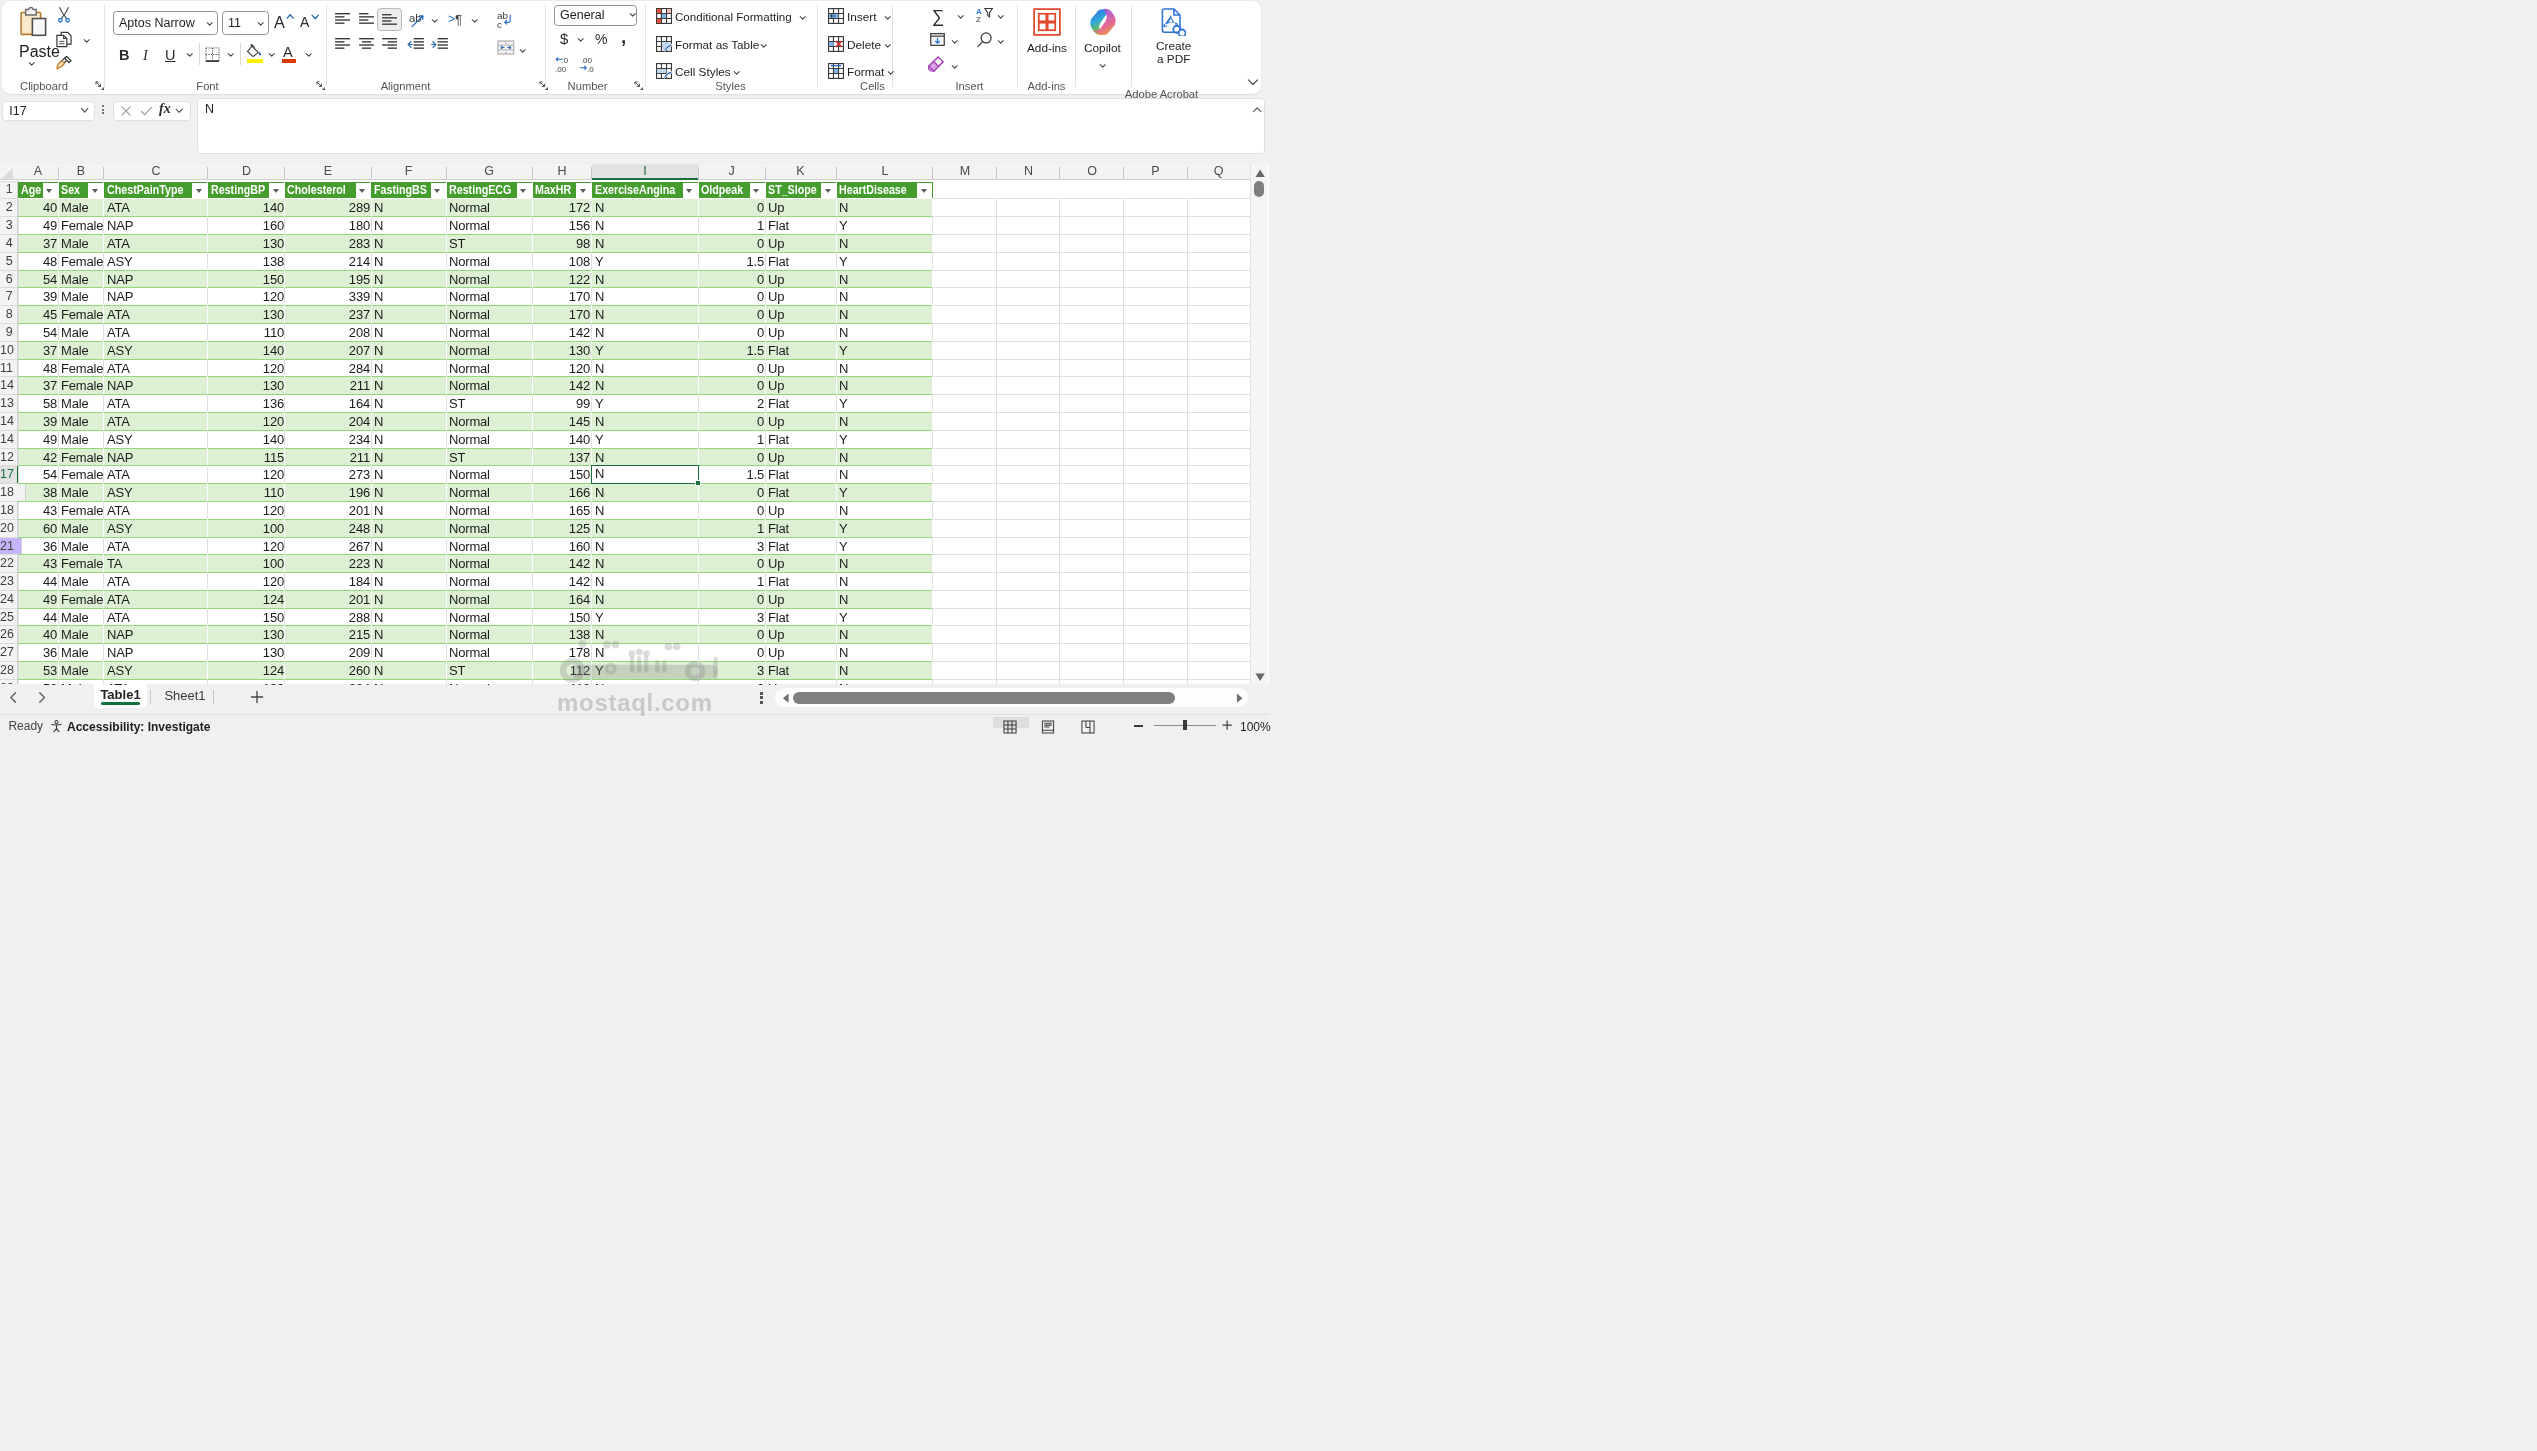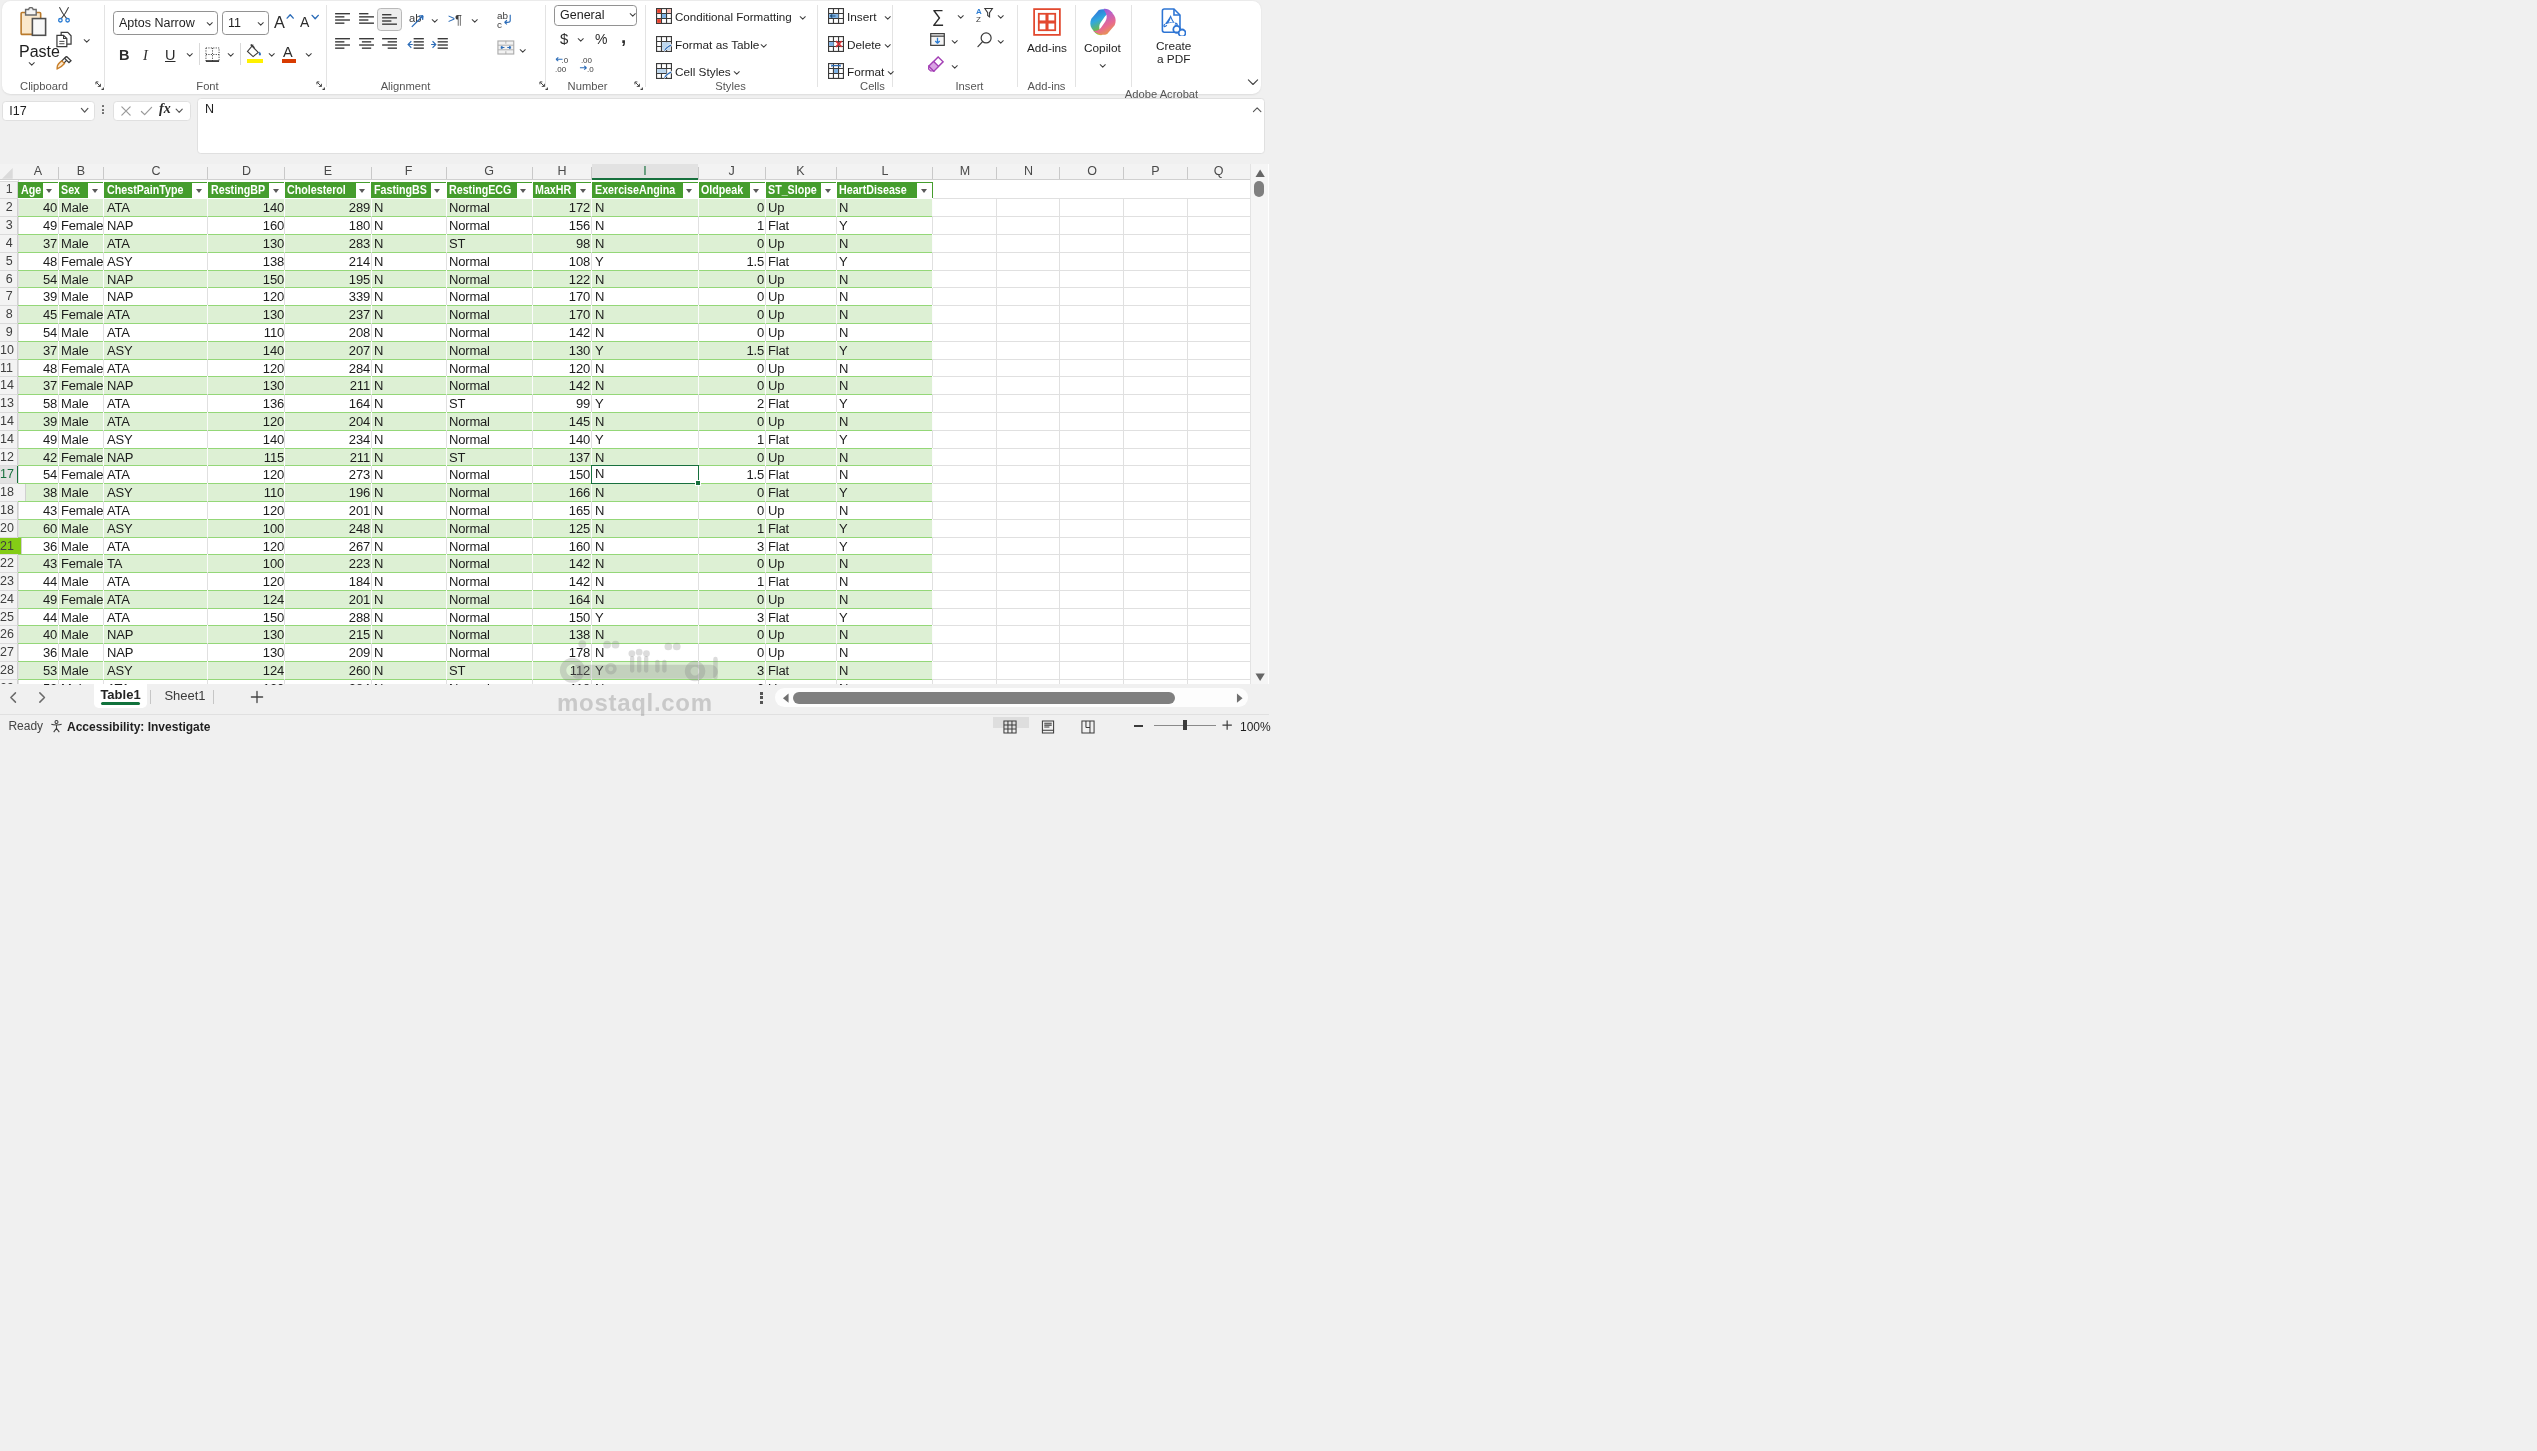--- a/index.html
+++ b/index.html
@@ -321,21 +321,21 @@
 <div style="position:absolute;left:0;top:359px;width:18px;height:18px;background:#F3F3F3;border-right:0.9px solid #D0D0D0;box-sizing:border-box;color:#3F3F3F;font-size:12.5px;line-height:18px;text-align:right;padding-right:4.2px;overflow:hidden">11</div>
 <div style="position:absolute;left:0;top:376px;width:18px;height:18px;background:#F3F3F3;border-right:0.9px solid #D0D0D0;box-sizing:border-box;color:#3F3F3F;font-size:12.5px;line-height:18px;text-align:right;padding-right:4.2px;overflow:hidden">14</div>
 <div style="position:absolute;left:0;top:394px;width:18px;height:18px;background:#F3F3F3;border-right:0.9px solid #D0D0D0;box-sizing:border-box;color:#3F3F3F;font-size:12.5px;line-height:18px;text-align:right;padding-right:4.2px;overflow:hidden">13</div>
 <div style="position:absolute;left:0;top:412px;width:18px;height:18px;background:#F3F3F3;border-right:0.9px solid #D0D0D0;box-sizing:border-box;color:#3F3F3F;font-size:12.5px;line-height:18px;text-align:right;padding-right:4.2px;overflow:hidden">14</div>
 <div style="position:absolute;left:0;top:430px;width:18px;height:18px;background:#F3F3F3;border-right:0.9px solid #D0D0D0;box-sizing:border-box;color:#3F3F3F;font-size:12.5px;line-height:18px;text-align:right;padding-right:4.2px;overflow:hidden">14</div>
 <div style="position:absolute;left:0;top:448px;width:18px;height:18px;background:#F3F3F3;border-right:0.9px solid #D0D0D0;box-sizing:border-box;color:#3F3F3F;font-size:12.5px;line-height:18px;text-align:right;padding-right:4.2px;overflow:hidden">12</div>
 <div style="position:absolute;left:0;top:465px;width:18px;height:18px;background:#E2E2E2;border-right:1.9px solid #17703D;box-sizing:border-box;color:#17703D;font-size:12.5px;line-height:18px;text-align:right;padding-right:4.2px;overflow:hidden">17</div>
 <div style="position:absolute;left:0;top:483px;width:26px;height:18px;background:#F3F3F3;border-right:0.9px solid #D0D0D0;box-sizing:border-box;color:#3F3F3F;font-size:12.5px;line-height:18px;padding-right:21px;overflow:hidden">18</div>
 <div style="position:absolute;left:0;top:501px;width:18px;height:18px;background:#F3F3F3;border-right:0.9px solid #D0D0D0;box-sizing:border-box;color:#3F3F3F;font-size:12.5px;line-height:18px;text-align:right;padding-right:4.2px;overflow:hidden">18</div>
 <div style="position:absolute;left:0;top:519px;width:18px;height:18px;background:#F3F3F3;border-right:0.9px solid #D0D0D0;box-sizing:border-box;color:#3F3F3F;font-size:12.5px;line-height:18px;text-align:right;padding-right:4.2px;overflow:hidden">20</div>
-<div style="position:absolute;left:0;top:537px;width:18px;height:18px;background:#84cc16;border-right:0.9px solid #D0D0D0;box-sizing:border-box;color:#3F3F3F;font-size:12.5px;line-height:18px;text-align:right;padding-right:21px;overflow:hidden">21</div>
+<div style="position:absolute;left:0;top:537px;width:18px;height:18px;background:#c4b5fd;border-right:0.9px solid #D0D0D0;box-sizing:border-box;color:#3F3F3F;font-size:12.5px;line-height:18px;text-align:right;padding-right:21px;overflow:hidden">21</div>
 <div style="position:absolute;left:0;top:554px;width:18px;height:18px;background:#F3F3F3;border-right:0.9px solid #D0D0D0;box-sizing:border-box;color:#3F3F3F;font-size:12.5px;line-height:18px;text-align:right;padding-right:4.2px;overflow:hidden">22</div>
 <div style="position:absolute;left:0;top:572px;width:18px;height:18px;background:#F3F3F3;border-right:0.9px solid #D0D0D0;box-sizing:border-box;color:#3F3F3F;font-size:12.5px;line-height:18px;text-align:right;padding-right:4.2px;overflow:hidden">23</div>
 <div style="position:absolute;left:0;top:590px;width:18px;height:18px;background:#F3F3F3;border-right:0.9px solid #D0D0D0;box-sizing:border-box;color:#3F3F3F;font-size:12.5px;line-height:18px;text-align:right;padding-right:4.2px;overflow:hidden">24</div>
 <div style="position:absolute;left:0;top:608px;width:18px;height:18px;background:#F3F3F3;border-right:0.9px solid #D0D0D0;box-sizing:border-box;color:#3F3F3F;font-size:12.5px;line-height:18px;text-align:right;padding-right:4.2px;overflow:hidden">25</div>
 <div style="position:absolute;left:0;top:625px;width:18px;height:18px;background:#F3F3F3;border-right:0.9px solid #D0D0D0;box-sizing:border-box;color:#3F3F3F;font-size:12.5px;line-height:18px;text-align:right;padding-right:4.2px;overflow:hidden">26</div>
 <div style="position:absolute;left:0;top:643px;width:18px;height:18px;background:#F3F3F3;border-right:0.9px solid #D0D0D0;box-sizing:border-box;color:#3F3F3F;font-size:12.5px;line-height:18px;text-align:right;padding-right:4.2px;overflow:hidden">27</div>
 <div style="position:absolute;left:0;top:661px;width:18px;height:18px;background:#F3F3F3;border-right:0.9px solid #D0D0D0;box-sizing:border-box;color:#3F3F3F;font-size:12.5px;line-height:18px;text-align:right;padding-right:4.2px;overflow:hidden">28</div>
 <div style="position:absolute;left:0;top:679px;width:18px;height:5.5px;background:#F3F3F3;border-right:0.9px solid #D0D0D0;box-sizing:border-box;color:#3F3F3F;font-size:12.5px;line-height:18px;text-align:right;padding-right:4.2px;overflow:hidden">29</div>
 <div style="position:absolute;left:0;top:181px;width:18px;height:0.9px;background:#DADADA"></div>
 <div style="position:absolute;left:0;top:198px;width:18px;height:0.9px;background:#DADADA"></div>

